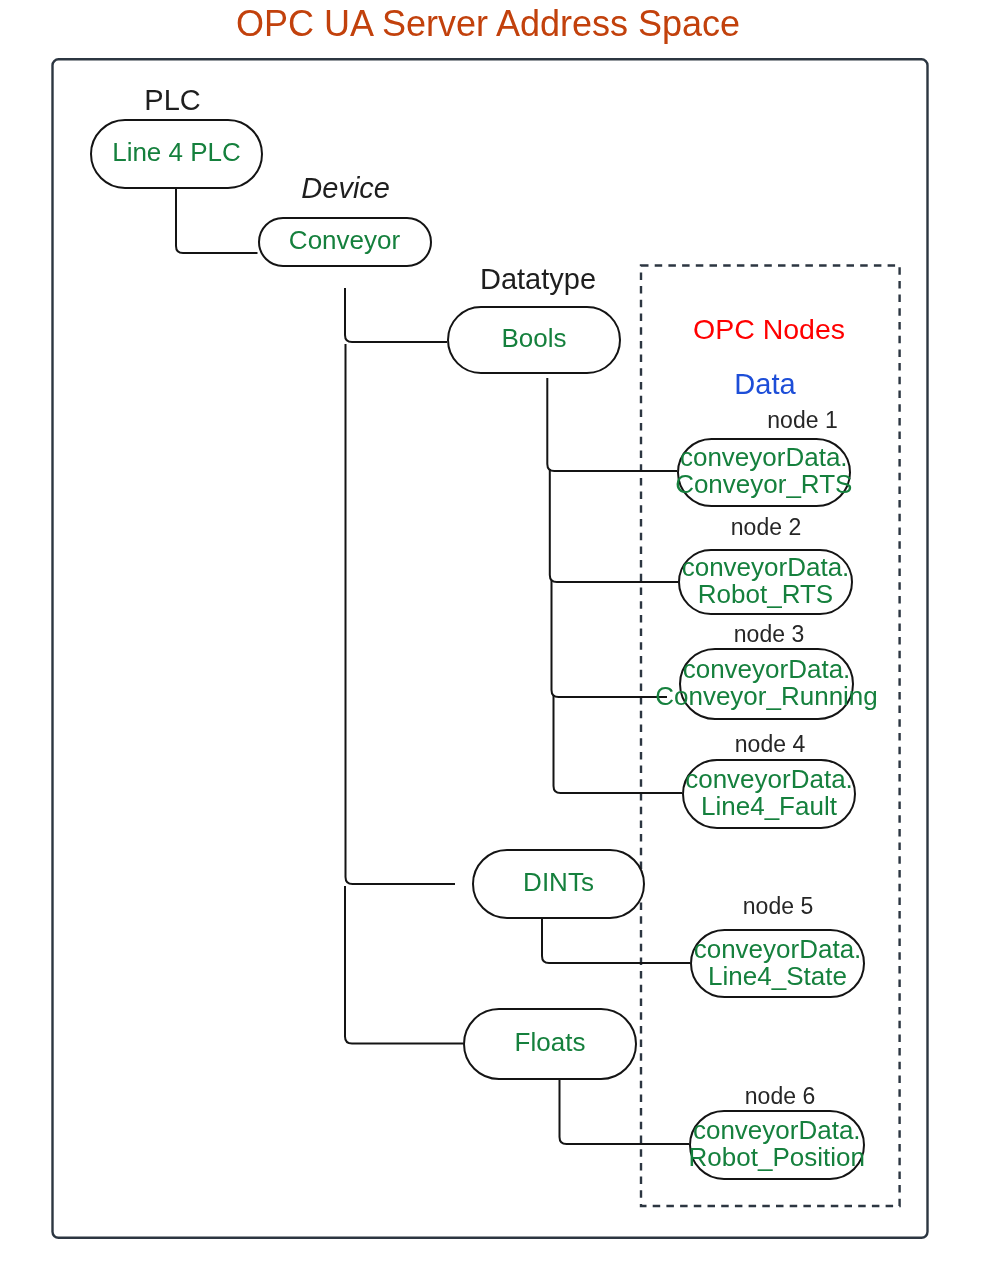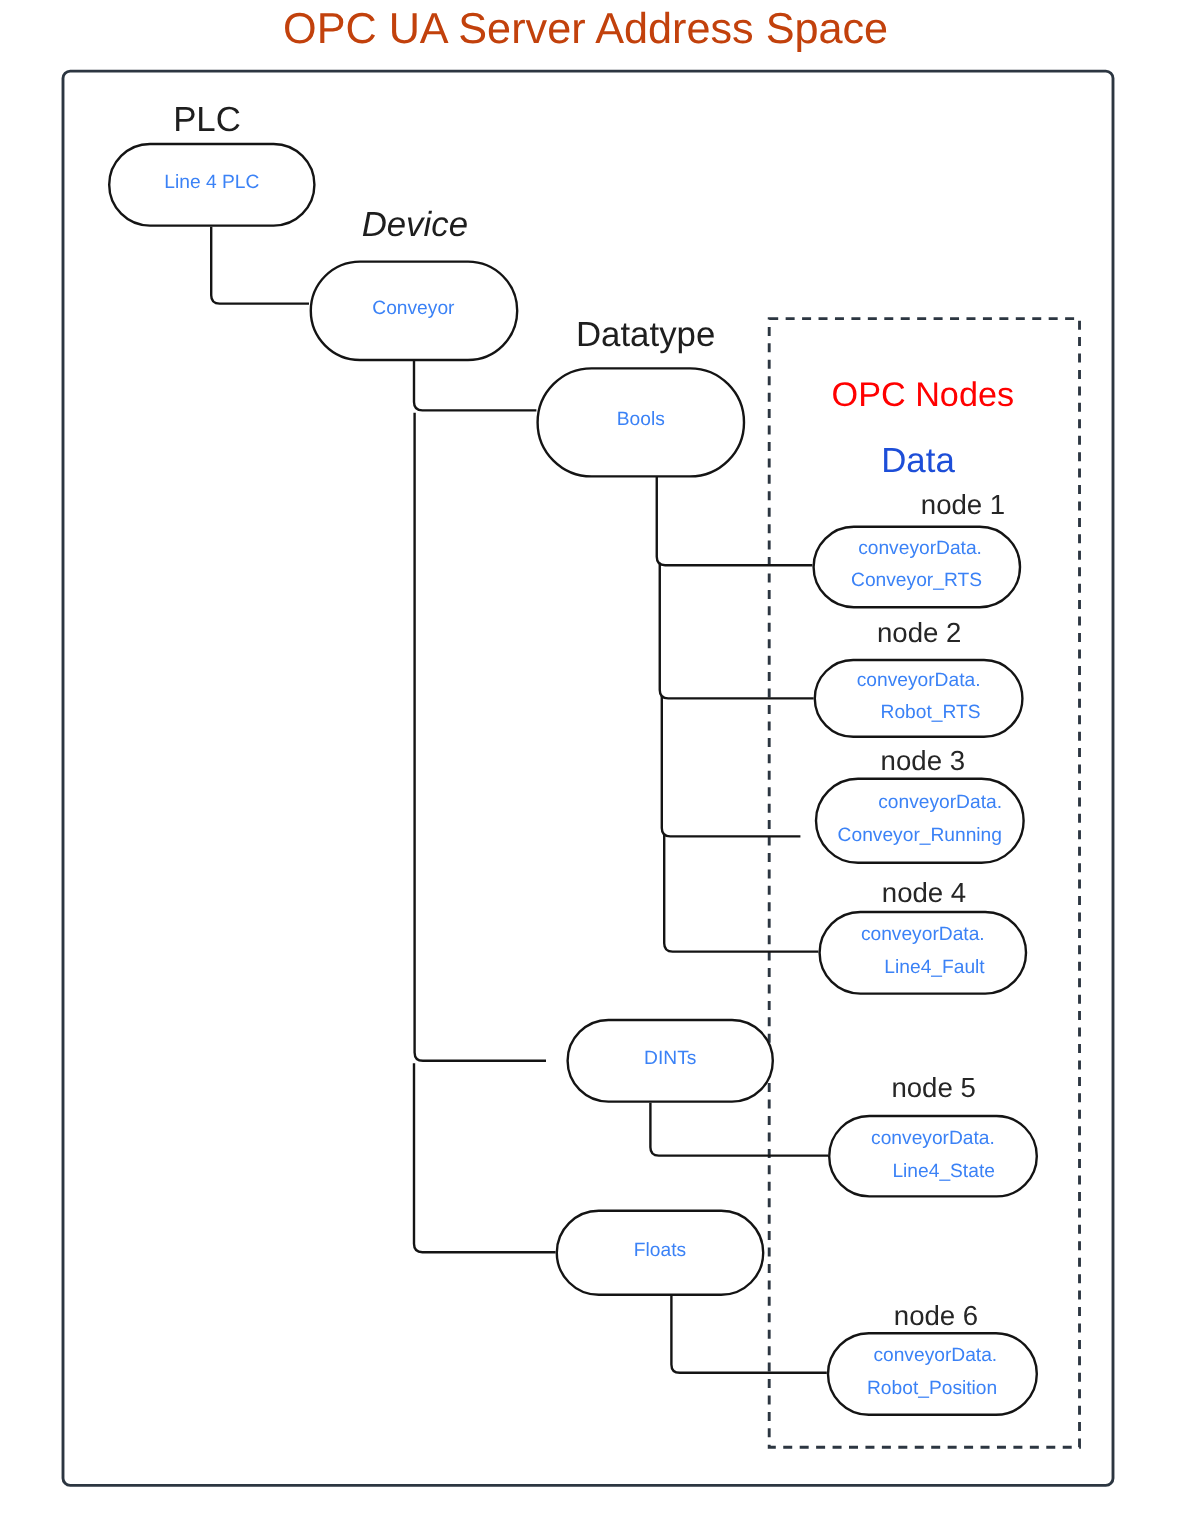--- a/index.html
+++ b/index.html
@@ -9,22 +9,22 @@
   }
   .stage svg{position:absolute;left:0;top:0;}
   .label{position:absolute;transform:translateX(-50%);white-space:nowrap;line-height:1;}
   .title{font-size:36px;color:#c2410c;}
   .cat{font-size:29px;color:#1e1e1e;}
   .panel-title{font-size:28.5px;}
   .panel-sub{font-size:29px;color:#1d4ed8;}
   .node-id{font-size:23px;color:#262626;}
   .pill{
     position:absolute;background:#ffffff;border:2px solid #141414;border-radius:999px;
-    display:flex;align-items:center;justify-content:center;text-align:right;
-    font-size:16px;line-height:27px;box-sizing:border-box;color:#3b82f6;
+    display:flex;align-items:center;justify-content:center;text-align:center;
+    font-size:26px;line-height:27px;box-sizing:border-box;color:#15803d;
   }
   .pill .tx{white-space:nowrap;transform:translateY(-1.5px);}
   .pill.one .tx{transform:translateY(-2.5px);}
 </style>
 </head>
 <body>
 
 <div class="stage">
 
   <svg width="982" height="1265" viewBox="0 0 982 1265">
@@ -49,24 +49,24 @@
 
   <div class="label title" style="left:488px;top:6.4px;">OPC UA Server Address Space</div>
 
   <div class="label cat" style="left:172.5px;top:85.5px;">PLC</div>
   <div class="label cat" style="left:345.7px;top:174px;font-style:italic;">Device</div>
   <div class="label cat" style="left:538px;top:264.5px;">Datatype</div>
 
   <div class="pill one" style="left:90px;top:119px;width:173px;height:70px;">
     <span class="tx">Line 4 PLC</span>
   </div>
-  <div class="pill one" style="left:257.5px;top:217px;width:174px;height:84px;">
+  <div class="pill one" style="left:257.5px;top:217px;width:174px;height:50px;">
     <span class="tx">Conveyor</span>
   </div>
-  <div class="pill one" style="left:447px;top:306px;width:174px;height:92px;">
+  <div class="pill one" style="left:447px;top:306px;width:174px;height:68px;">
     <span class="tx">Bools</span>
   </div>
   <div class="pill one" style="left:472px;top:849px;width:173px;height:70px;">
     <span class="tx">DINTs</span>
   </div>
   <div class="pill one" style="left:463px;top:1008px;width:174px;height:72px;">
     <span class="tx">Floats</span>
   </div>
 
   <div class="label panel-title" style="left:769px;top:315px;color:#FF0000;">OPC Nodes</div>

